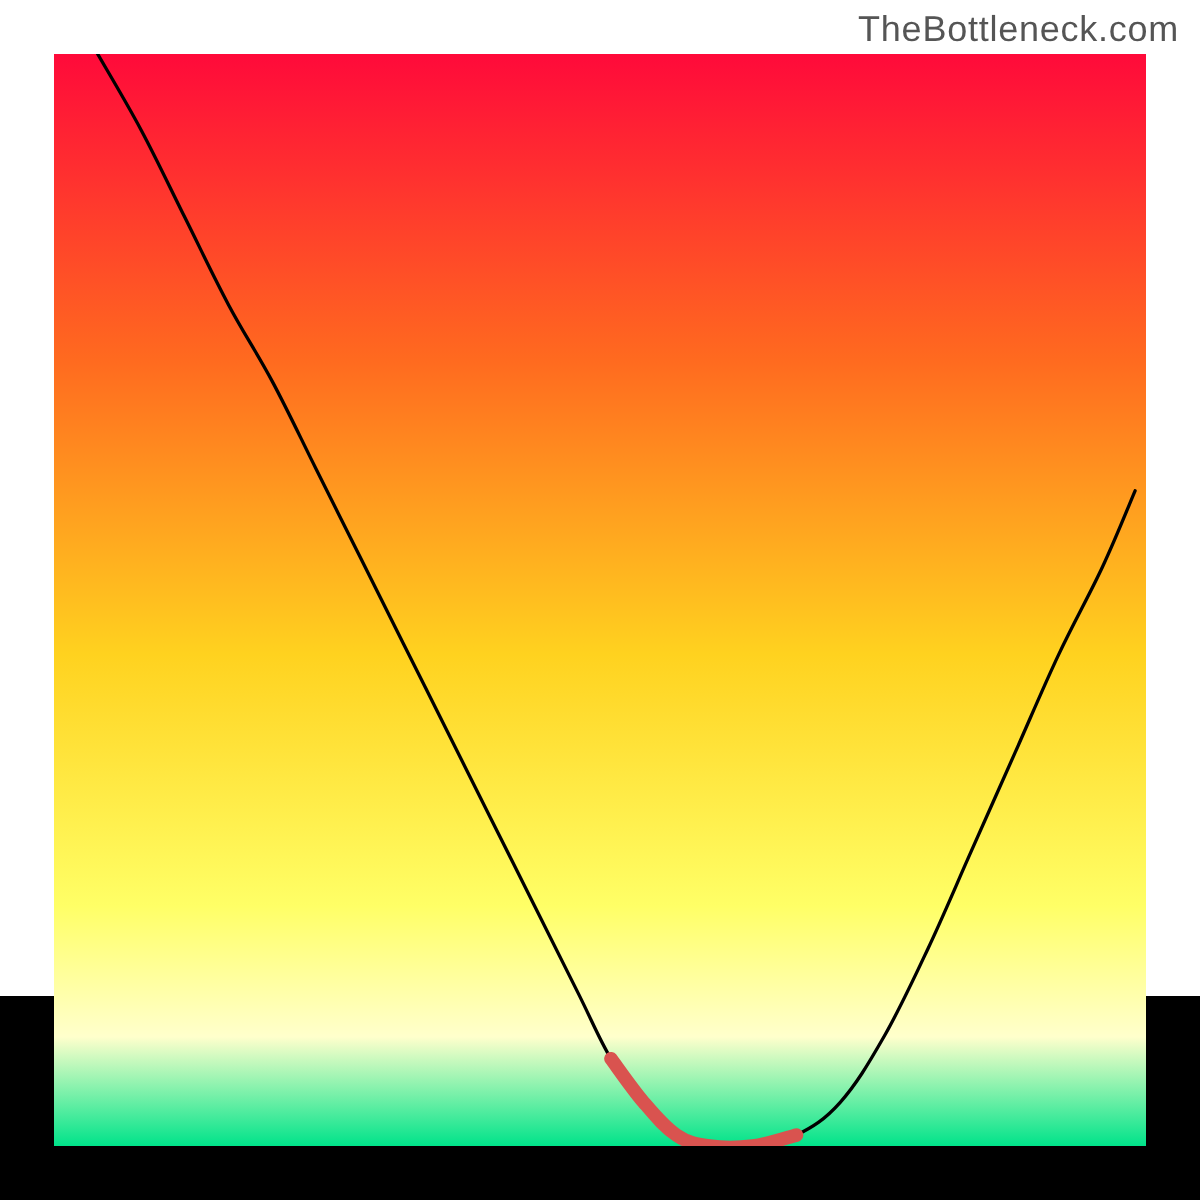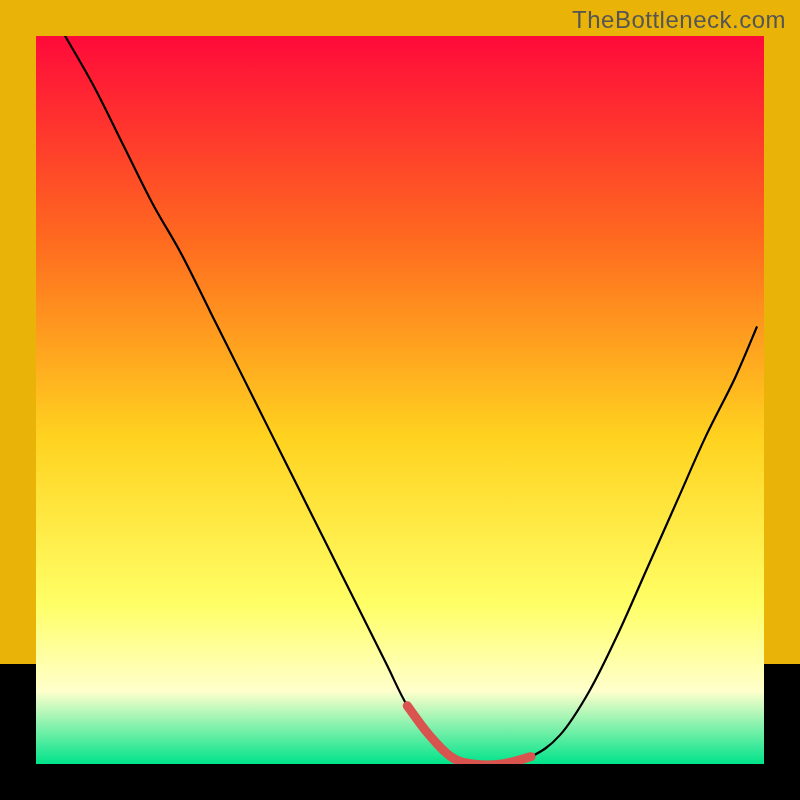--- a/index.html
+++ b/index.html
@@ -8,21 +8,21 @@
     width: 800px;
     height: 800px;
     background: #000;
     overflow: hidden;
     font-family: Arial, Helvetica, sans-serif;
   }
   .frame {
     position: relative;
     width: 800px;
     height: 664px;
-    background: #eab308;
+    background: #ffffff;
   }
   .watermark {
     position: absolute;
     top: 6px;
     right: 14px;
     color: #555;
     font-size: 24px;
     font-weight: 500;
     letter-spacing: 0.5px;
     user-select: none;

